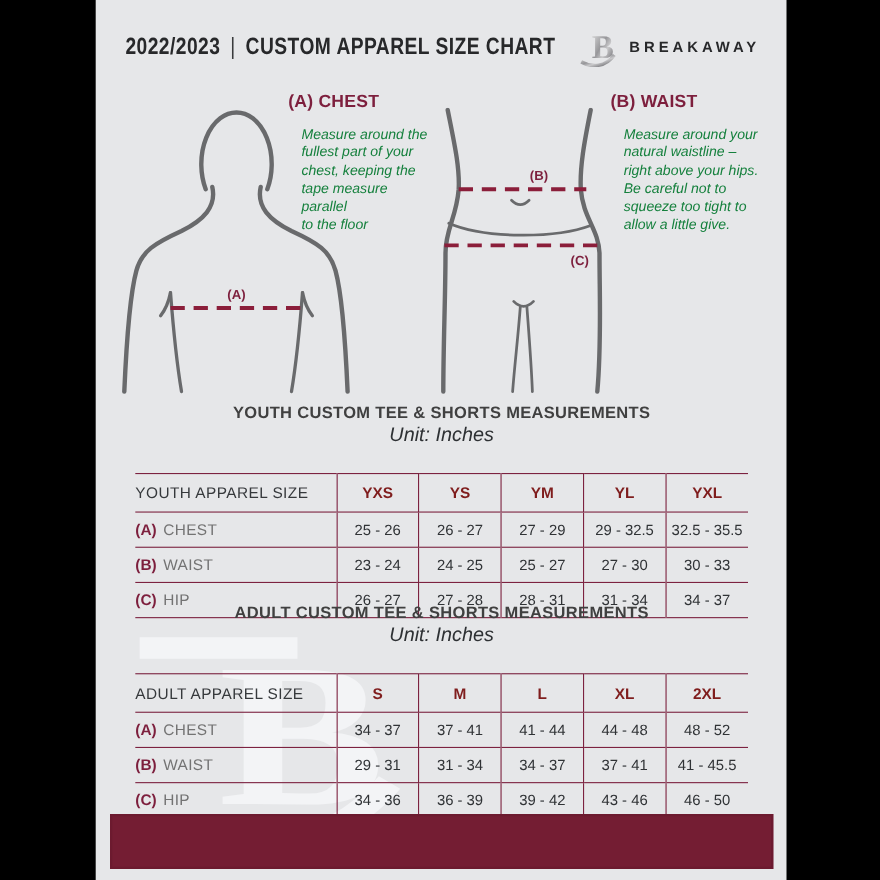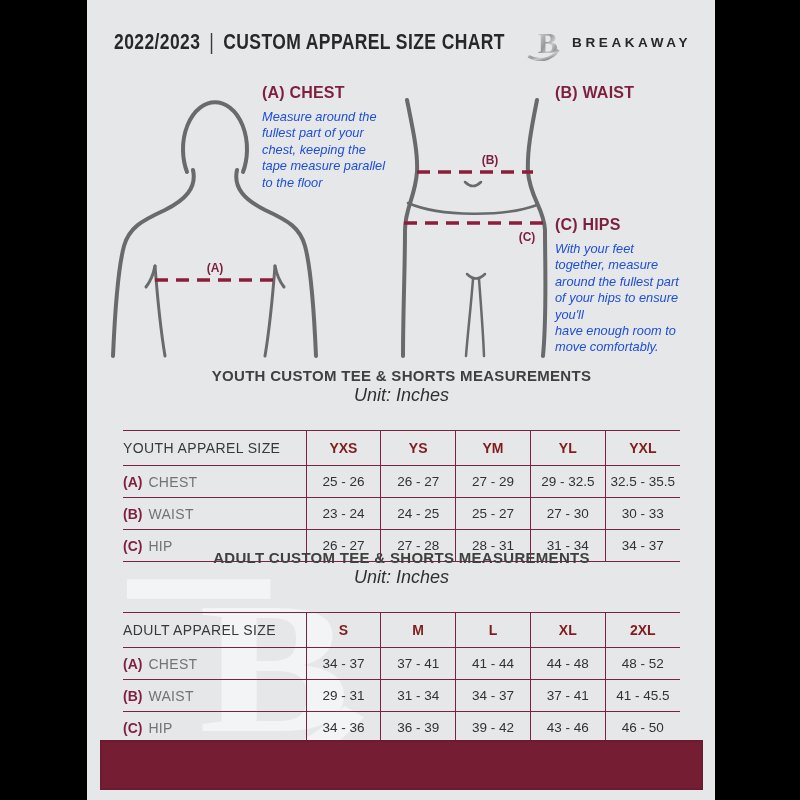--- a/index.html
+++ b/index.html
@@ -13,21 +13,21 @@
   .header-title{display:flex;align-items:center;gap:9px;font-weight:700;font-size:17.5px;
                 letter-spacing:0.4px;color:#27282a;transform:scaleY(1.22);transform-origin:left center;
                 white-space:nowrap;}
   .header-title .pipe{font-weight:400;color:#3a3b3d;}
   .brand{display:flex;align-items:center;gap:7px;}
   .brand-name{font-weight:700;font-size:13.5px;letter-spacing:3.6px;color:#27282a;}
 
   
   .guide{position:absolute;z-index:2;}
   .guide h3{margin:0 0 7px;font-size:16px;font-weight:700;color:#7d1f3d;letter-spacing:0.2px;}
-  .guide p{margin:0;font-size:12.8px;font-style:italic;color:#1d4ed8;line-height:1.28;
+  .guide p{margin:12px;font-size:12.8px;font-style:italic;color:#15803d;line-height:1.28;
            white-space:pre-line;}
   .g-chest{left:175px;top:84px;width:142px;}
   .g-waist{left:468px;top:84px;width:158px;}
   .g-hips{left:468px;top:216px;width:160px;}
   .fig{position:absolute;z-index:1;}
   .fig-upper{left:22px;top:80px;}
   .fig-lower{left:313px;top:98px;}
   .marker{font-family:"Liberation Sans",sans-serif;font-size:12px;font-weight:700;fill:#7d1f3d;}
 
   
@@ -133,30 +133,26 @@
     <div class="guide g-chest">
       <h3>(A) CHEST</h3>
       <p>Measure around the
 fullest part of your
 chest, keeping the
 tape measure parallel
 to the floor</p>
     </div>
     <div class="guide g-waist">
       <h3>(B) WAIST</h3>
-    </div>
-    <div class="guide g-hips">
-      <h3>(C) HIPS</h3>
-      <p>With your feet
-together, measure
-around the fullest part
-of your hips to ensure
-you'll
-have enough room to
-move comfortably.</p>
+      <p>Measure around your
+natural waistline –
+right above your hips.
+Be careful not to
+squeeze too tight to
+allow a little give.</p>
     </div>
 
     <div class="sec sec-youth">
       <h2>YOUTH CUSTOM TEE &amp; SHORTS MEASUREMENTS</h2>
       <p class="unit">Unit: Inches</p>
       <table class="size-table">
         <colgroup>
             <col class="lblcol">
             <col>
             <col>

